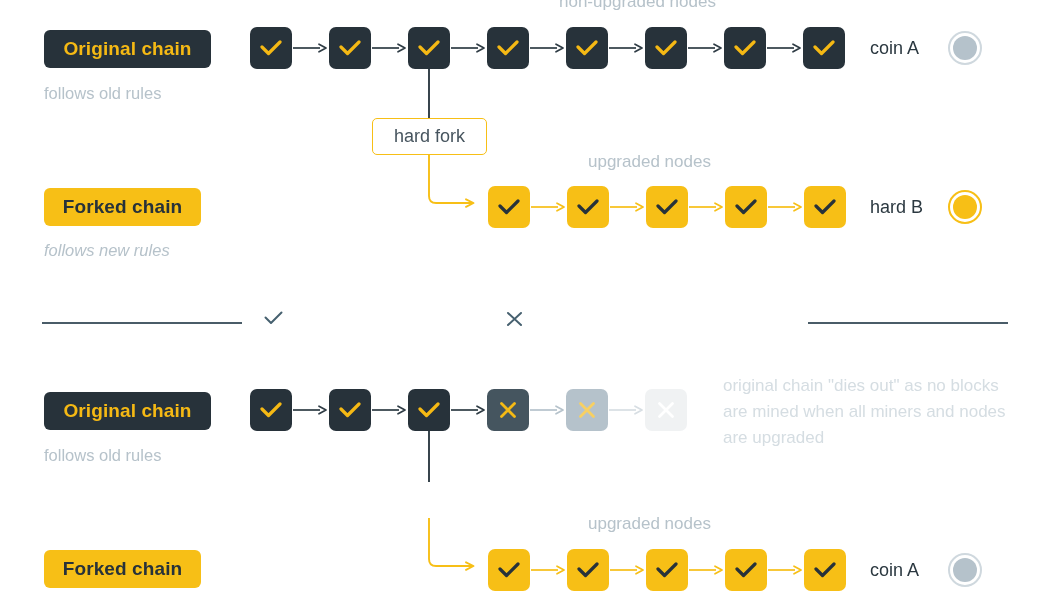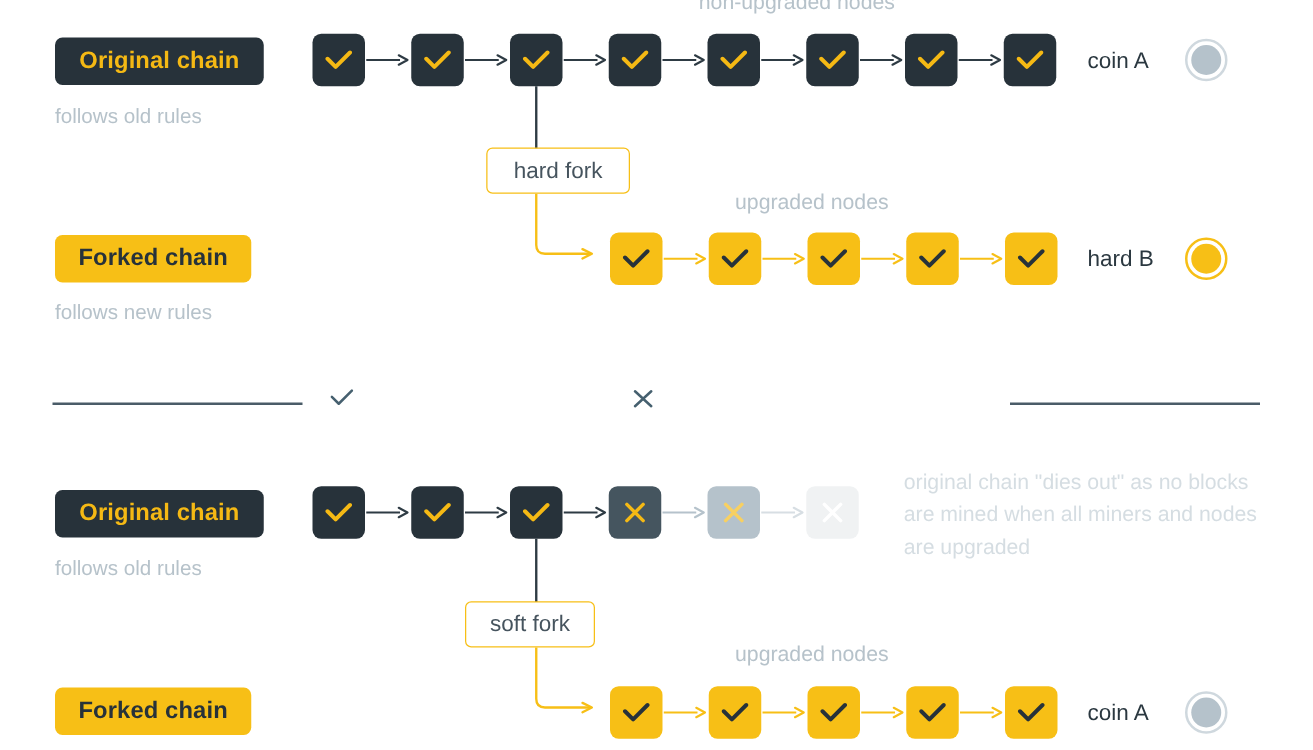--- a/index.html
+++ b/index.html
@@ -225,24 +225,24 @@
   </div>
 
   <div class="conn">
     <svg width="1050" height="600" viewBox="0 0 1050 600">
       <path d="M429 69 L429 120" stroke="#2e3b44" stroke-width="1.9" fill="none"></path>
       <path d="M429 155 L429 196 Q429 203 436 203 L472 203" stroke="#f7bf16" stroke-width="1.9" fill="none"></path>
       <path d="M466 199.3 L473.5 203 L466 206.8" fill="none" stroke="#f7bf16" stroke-width="1.9" stroke-linecap="round" stroke-linejoin="round"></path>
     </svg>
   </div>
 
-  <div class="forkbox" style="left:372px;top:118px;width:115px;margin-left:17px;">hard fork</div>
+  <div class="forkbox" style="left:372px;top:118px;width:115px;">hard fork</div>
 
   <div class="badge yellow" style="left:44px;top:188px;width:157px;">Forked chain</div>
-  <div class="sublabel" style="left:44px;top:241px;">follows new rules</div>
+  <div class="sublabel" style="left:44px;top:241px;font-style:italic;">follows new rules</div>
 
   <div class="cap" style="left:588px;top:152px;">upgraded nodes</div>
 
   <div class="blk yellow" style="left:488px;top:186px;">
     <svg width="22" height="16" viewBox="0 0 22 16">
         <path d="M2 7 L8.5 13.5 L20 2" fill="none" stroke="#27323a" stroke-width="3.2" stroke-linecap="round" stroke-linejoin="round"></path>
       </svg>
   </div>
   <div class="blk yellow" style="left:567px;top:186px;">
     <svg width="22" height="16" viewBox="0 0 22 16">
@@ -384,21 +384,20 @@
   <div class="note" style="left:723px;top:373px;">original chain "dies out" as no blocks are mined when all miners and nodes are upgraded</div>
 
   <div class="conn">
     <svg width="1050" height="600" viewBox="0 0 1050 600">
       <path d="M429 431 L429 482" stroke="#2e3b44" stroke-width="1.9" fill="none"></path>
       <path d="M429 518 L429 559 Q429 566 436 566 L472 566" stroke="#f7bf16" stroke-width="1.9" fill="none"></path>
       <path d="M466 562.3 L473.5 566 L466 569.8" fill="none" stroke="#f7bf16" stroke-width="1.9" stroke-linecap="round" stroke-linejoin="round"></path>
     </svg>
   </div>
 
-  <div class="forkbox" style="left:372px;top:481px;width:104px;">soft fork</div>
 
   <div class="badge yellow" style="left:44px;top:550px;width:157px;">Forked chain</div>
 
   <div class="cap" style="left:588px;top:514px;">upgraded nodes</div>
 
   <div class="blk yellow" style="left:488px;top:549px;">
     <svg width="22" height="16" viewBox="0 0 22 16">
         <path d="M2 7 L8.5 13.5 L20 2" fill="none" stroke="#27323a" stroke-width="3.2" stroke-linecap="round" stroke-linejoin="round"></path>
       </svg>
   </div>

